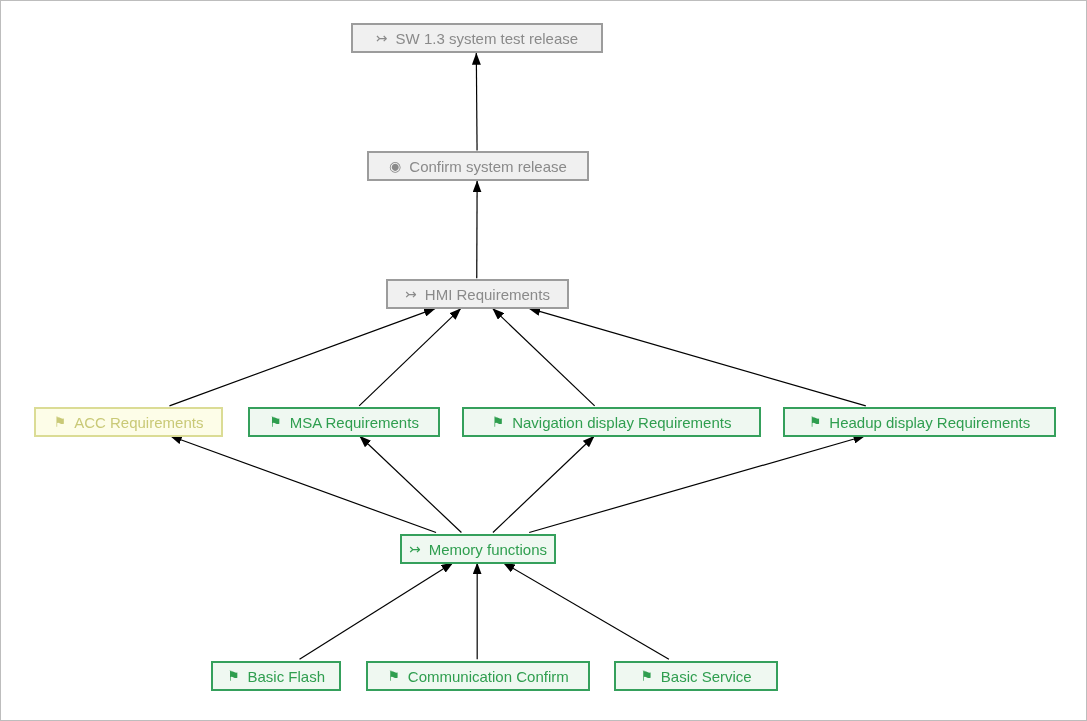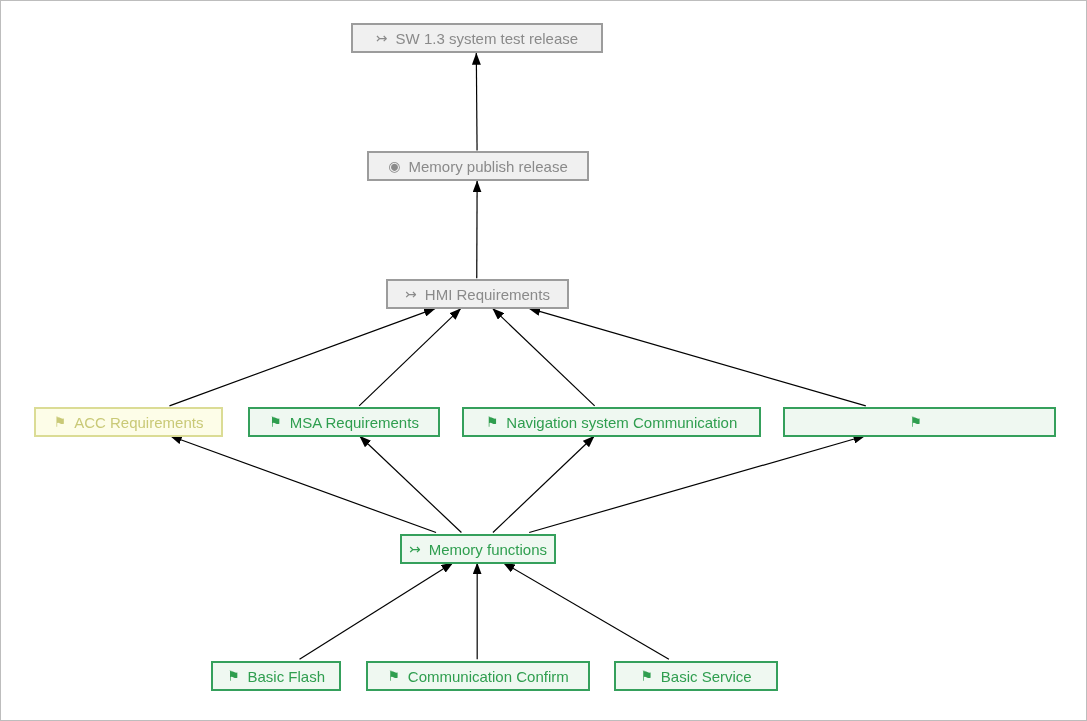--- a/index.html
+++ b/index.html
@@ -78,40 +78,41 @@
         <line x1="477" y1="660" x2="477" y2="563" stroke="#000000" stroke-width="1.2" marker-end="url(#arrowhead)"></line>
         <line x1="669.251968503937" y1="660" x2="502.748031496063" y2="563" stroke="#000000" stroke-width="1.2" marker-end="url(#arrowhead)"></line>
       </g>
   </svg>
 <div class="node gray" style="left: 350px; top: 22px; width: 252px; height: 30px;">
       <span class="icon">↣</span>
       <span class="label">SW 1.3 system test release</span>
     </div>
     <div class="node gray" style="left: 366px; top: 150px; width: 222px; height: 30px;">
       <span class="icon">◉</span>
-      <span class="label">Memory publish release</span>
+      <span class="label">Confirm system release</span>
     </div>
     <div class="node gray" style="left: 385px; top: 278px; width: 183px; height: 30px;">
       <span class="icon">↣</span>
       <span class="label">HMI Requirements</span>
     </div>
     <div class="node yellow" style="left: 33px; top: 406px; width: 189px; height: 30px;">
       <span class="icon">⚑</span>
       <span class="label">ACC Requirements</span>
     </div>
     <div class="node green" style="left: 247px; top: 406px; width: 192px; height: 30px;">
       <span class="icon">⚑</span>
       <span class="label">MSA Requirements</span>
     </div>
     <div class="node green" style="left: 461px; top: 406px; width: 299px; height: 30px;">
       <span class="icon">⚑</span>
-      <span class="label">Navigation system Communication</span>
+      <span class="label">Navigation display Requirements</span>
     </div>
     <div class="node green" style="left: 782px; top: 406px; width: 273px; height: 30px;">
       <span class="icon">⚑</span>
+      <span class="label">Headup display Requirements</span>
     </div>
     <div class="node green" style="left: 399px; top: 533px; width: 156px; height: 30px;">
       <span class="icon">↣</span>
       <span class="label">Memory functions</span>
     </div>
     <div class="node green" style="left: 210px; top: 660px; width: 130px; height: 30px;">
       <span class="icon">⚑</span>
       <span class="label">Basic Flash</span>
     </div>
     <div class="node green" style="left: 365px; top: 660px; width: 224px; height: 30px;">

